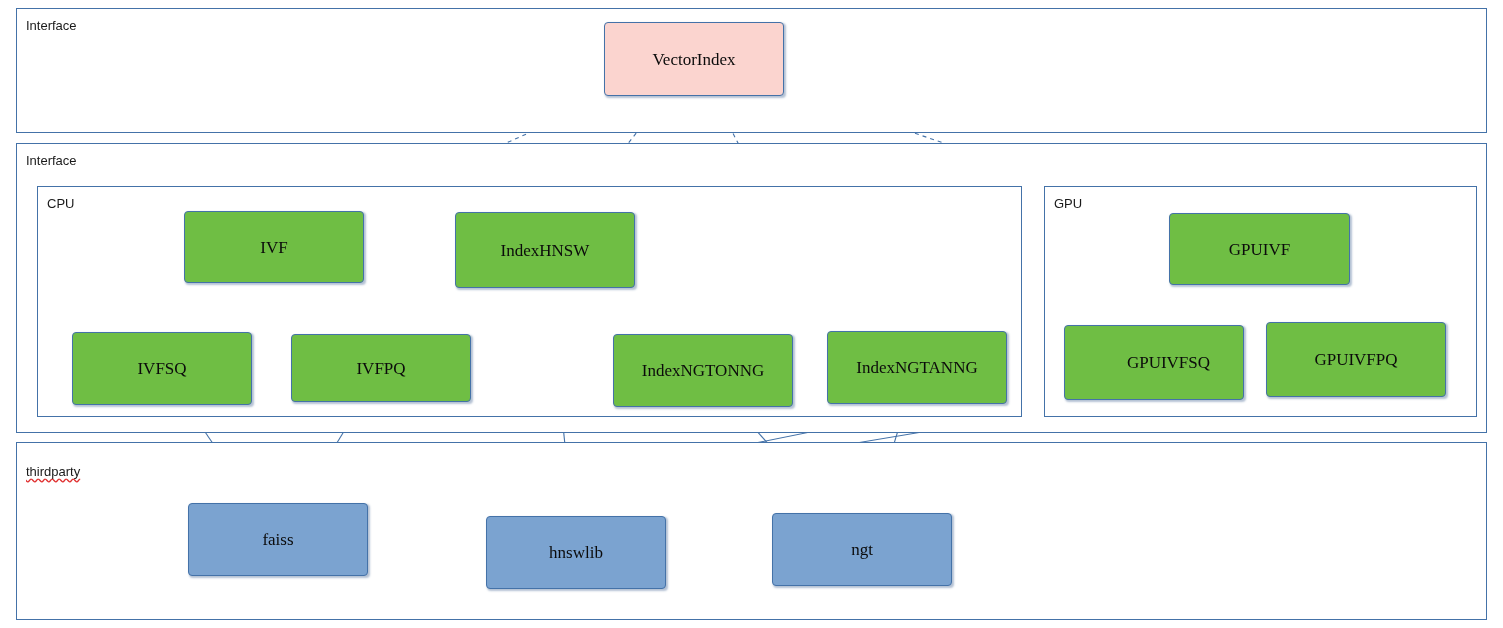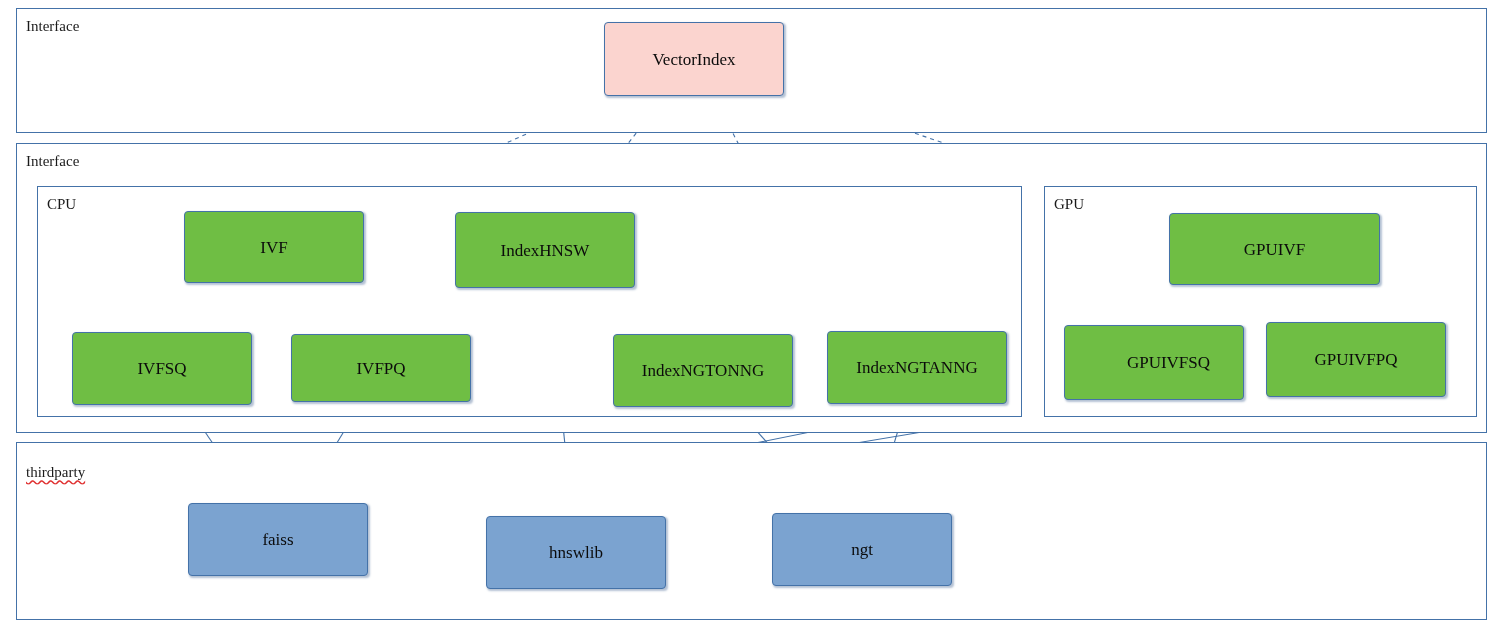--- a/index.html
+++ b/index.html
@@ -21,22 +21,22 @@
     height: 628px;
   }
   .container-box {
     position: absolute;
     border: 1px solid #4472a8;
     background: #ffffff;
     box-sizing: border-box;
   }
   .container-label {
     position: absolute;
-    font-family: Liberation Serif, serif;
-    font-size: 15px;
+    font-family: Liberation Sans, sans-serif;
+    font-size: 13px;
     color: #1a1a1a;
     white-space: nowrap;
   }
   .container-label.misspelled {
     text-decoration: underline wavy #e03030;
     text-decoration-skip-ink: none;
     text-underline-offset: 2px;
     margin-top: 12px;
   }
   .node {
@@ -146,21 +146,21 @@
     <div class="container-label" style="left: 26px; top: 153px;">Interface</div>
     <div class="container-box" style="left: 37px; top: 186px; width: 985px; height: 231px;"></div>
     <div class="container-label" style="left: 47px; top: 196px;">CPU</div>
     <div class="container-box" style="left: 1044px; top: 186px; width: 433px; height: 231px;"></div>
     <div class="container-label" style="left: 1054px; top: 196px;">GPU</div>
     <div class="container-box" style="left: 16px; top: 442px; width: 1471px; height: 178px;"></div>
     <div class="container-label misspelled" style="left: 26px; top: 452px;">thirdparty</div>
     <div class="node iface" style="left: 604px; top: 22px; width: 180px; height: 74px;">VectorIndex</div>
     <div class="node impl" style="left: 184px; top: 211px; width: 180px; height: 72px;">IVF</div>
     <div class="node impl" style="left: 455px; top: 212px; width: 180px; height: 76px;">IndexHNSW</div>
-    <div class="node impl" style="left: 1169px; top: 213px; width: 211px; height: 72px;">GPUIVF</div>
+    <div class="node impl" style="left: 1169px; top: 213px; width: 181px; height: 72px;">GPUIVF</div>
     <div class="node impl" style="left: 72px; top: 332px; width: 180px; height: 73px;">IVFSQ</div>
     <div class="node impl" style="left: 291px; top: 334px; width: 180px; height: 68px;">IVFPQ</div>
     <div class="node impl" style="left: 613px; top: 334px; width: 180px; height: 73px;">IndexNGTONNG</div>
     <div class="node impl" style="left: 827px; top: 331px; width: 180px; height: 73px;">IndexNGTANNG</div>
     <div class="node impl" style="left: 1064px; top: 325px; width: 180px; height: 75px; padding-left: 29px;">GPUIVFSQ</div>
     <div class="node impl" style="left: 1266px; top: 322px; width: 180px; height: 75px;">GPUIVFPQ</div>
     <div class="node party" style="left: 188px; top: 503px; width: 180px; height: 73px;">faiss</div>
     <div class="node party" style="left: 486px; top: 516px; width: 180px; height: 73px;">hnswlib</div>
     <div class="node party" style="left: 772px; top: 513px; width: 180px; height: 73px;">ngt</div>
   </div>

